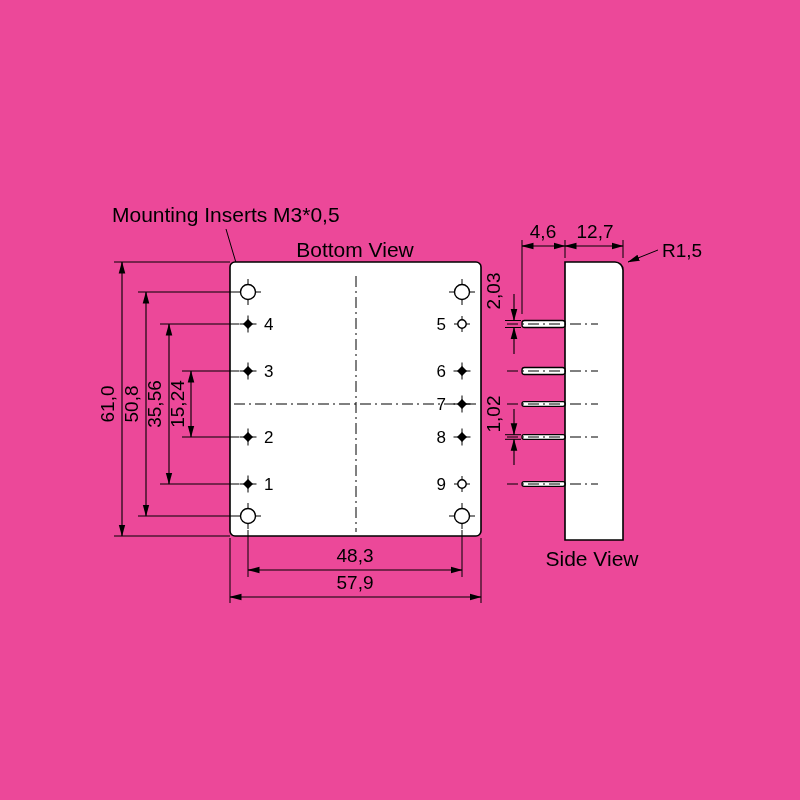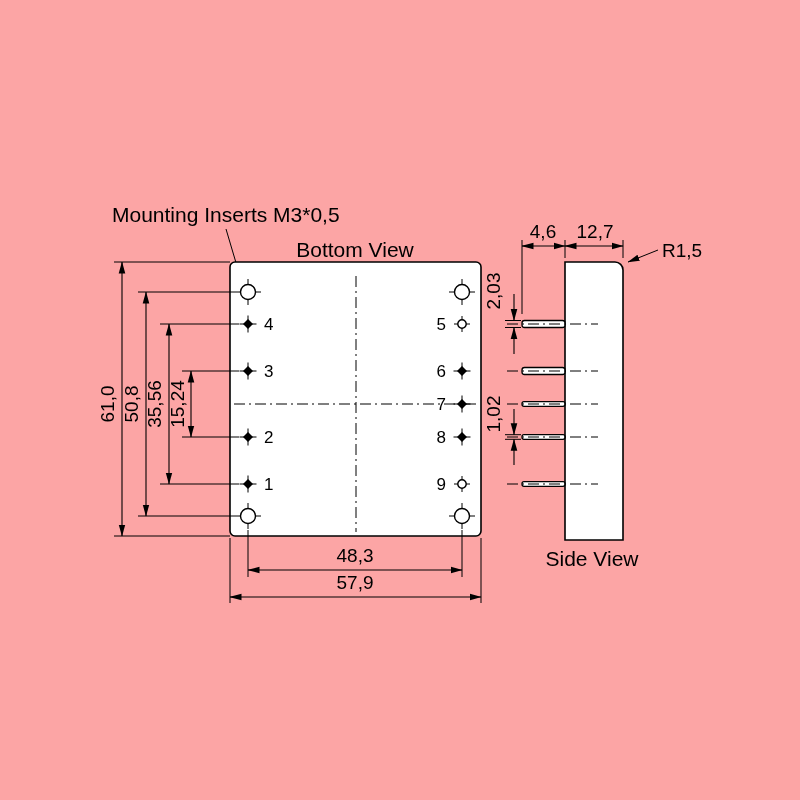--- a/index.html
+++ b/index.html
@@ -1,16 +1,16 @@
 <!DOCTYPE html>
 <html><head>
 <meta charset="utf-8">
 <style>
   html,body{margin:0;padding:0;background:#ffffff;}
-  .stage{width:800px;height:800px;background:#fca5a5;position:relative;overflow:hidden;}
+  .stage{width:800px;height:800px;background:#ec4899;position:relative;overflow:hidden;}
   svg text{font-family:"Liberation Sans","DejaVu Sans",sans-serif;fill:#000;}
   .lbl{font-size:21px;}
   .ttl{font-size:21px;}
   .dim{font-size:19px;}
   .pin-num{font-size:17px;}
   .outline{fill:#ffffff;stroke:#000;stroke-width:1.6;}
   .holec{fill:#ffffff;stroke:#000;stroke-width:1.4;}
   .thin{stroke:#000;stroke-width:1;}
   .ext{stroke:#000;stroke-width:1;}
   .dimline{stroke:#000;stroke-width:1.1;}

